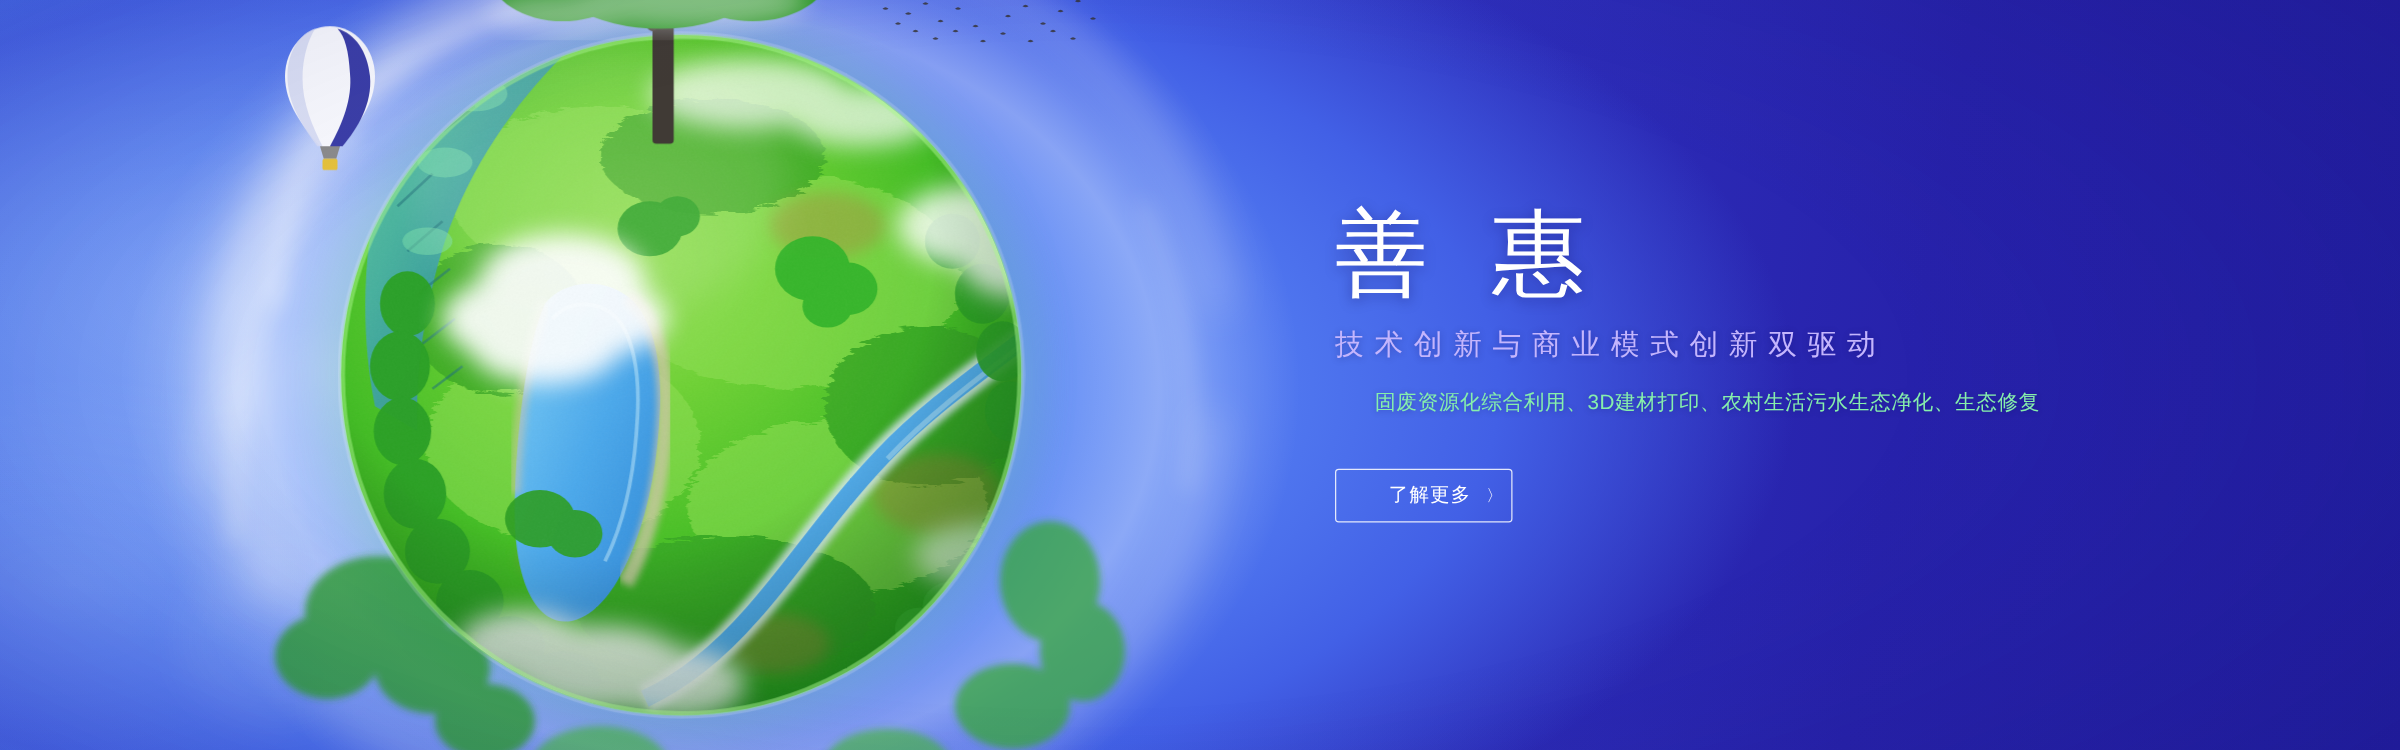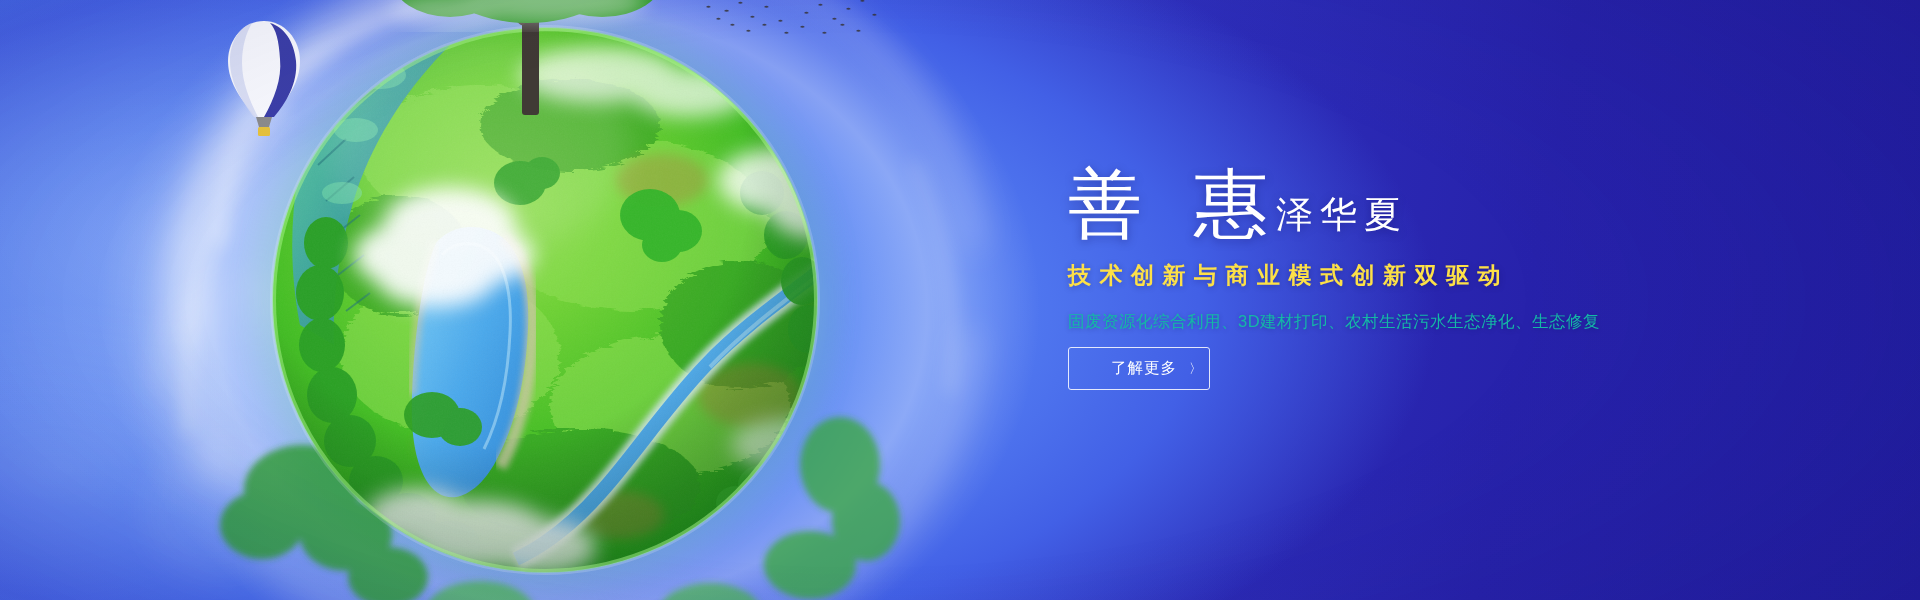--- a/index.html
+++ b/index.html
@@ -71,37 +71,38 @@
     font-size:37px; line-height:1; font-weight:400;
     letter-spacing:7px;
     padding-left:8px; padding-bottom:3px;
   }
   .hl-gap { width:52px; }
 
   .subtitle {
     margin-top:24px;
     font-size:23px;
     letter-spacing:8.5px;
-    font-weight:700;
-    color:#fde047;
+    font-weight:400;
+    color:#c4b5fd;
     white-space:nowrap;
     text-shadow:0 1px 6px rgba(12,10,80,.30);
   }
 
   .desc {
     margin-top:20px;
     font-size:16.5px;
     letter-spacing:.5px;
-    color:#14b8a6;
+    color:#86efac;
     white-space:nowrap;
     text-shadow:0 1px 5px rgba(12,10,80,.30);
+    margin-left:32px;
   }
 
   .cta {
-    margin-top:14px;
+    margin-top:42px;
     display:inline-flex; align-items:center; justify-content:center;
     gap:12px;
     width:142px; height:43px;
     border:1px solid rgba(255,255,255,.85);
     border-radius:3px;
     background:transparent;
     color:#ffffff;
     font-size:15.5px;
     letter-spacing:1px;
     cursor:pointer;
@@ -444,21 +445,20 @@
   </div>
 
   <div class="bg-vignette"></div>
 
   <div class="content">
 
     <div class="headline">
       <span class="hl-big">善</span>
       <span class="hl-gap"></span>
       <span class="hl-big">惠</span>
-      <span class="hl-small">泽华夏</span>
     </div>
 
     <div class="subtitle">技术创新与商业模式创新双驱动</div>
 
     <div class="desc">固废资源化综合利用、3D建材打印、农村生活污水生态净化、生态修复</div>
 
     <div class="cta">
       <span>了解更多</span>
       <span class="chev">〉</span>
     </div>

